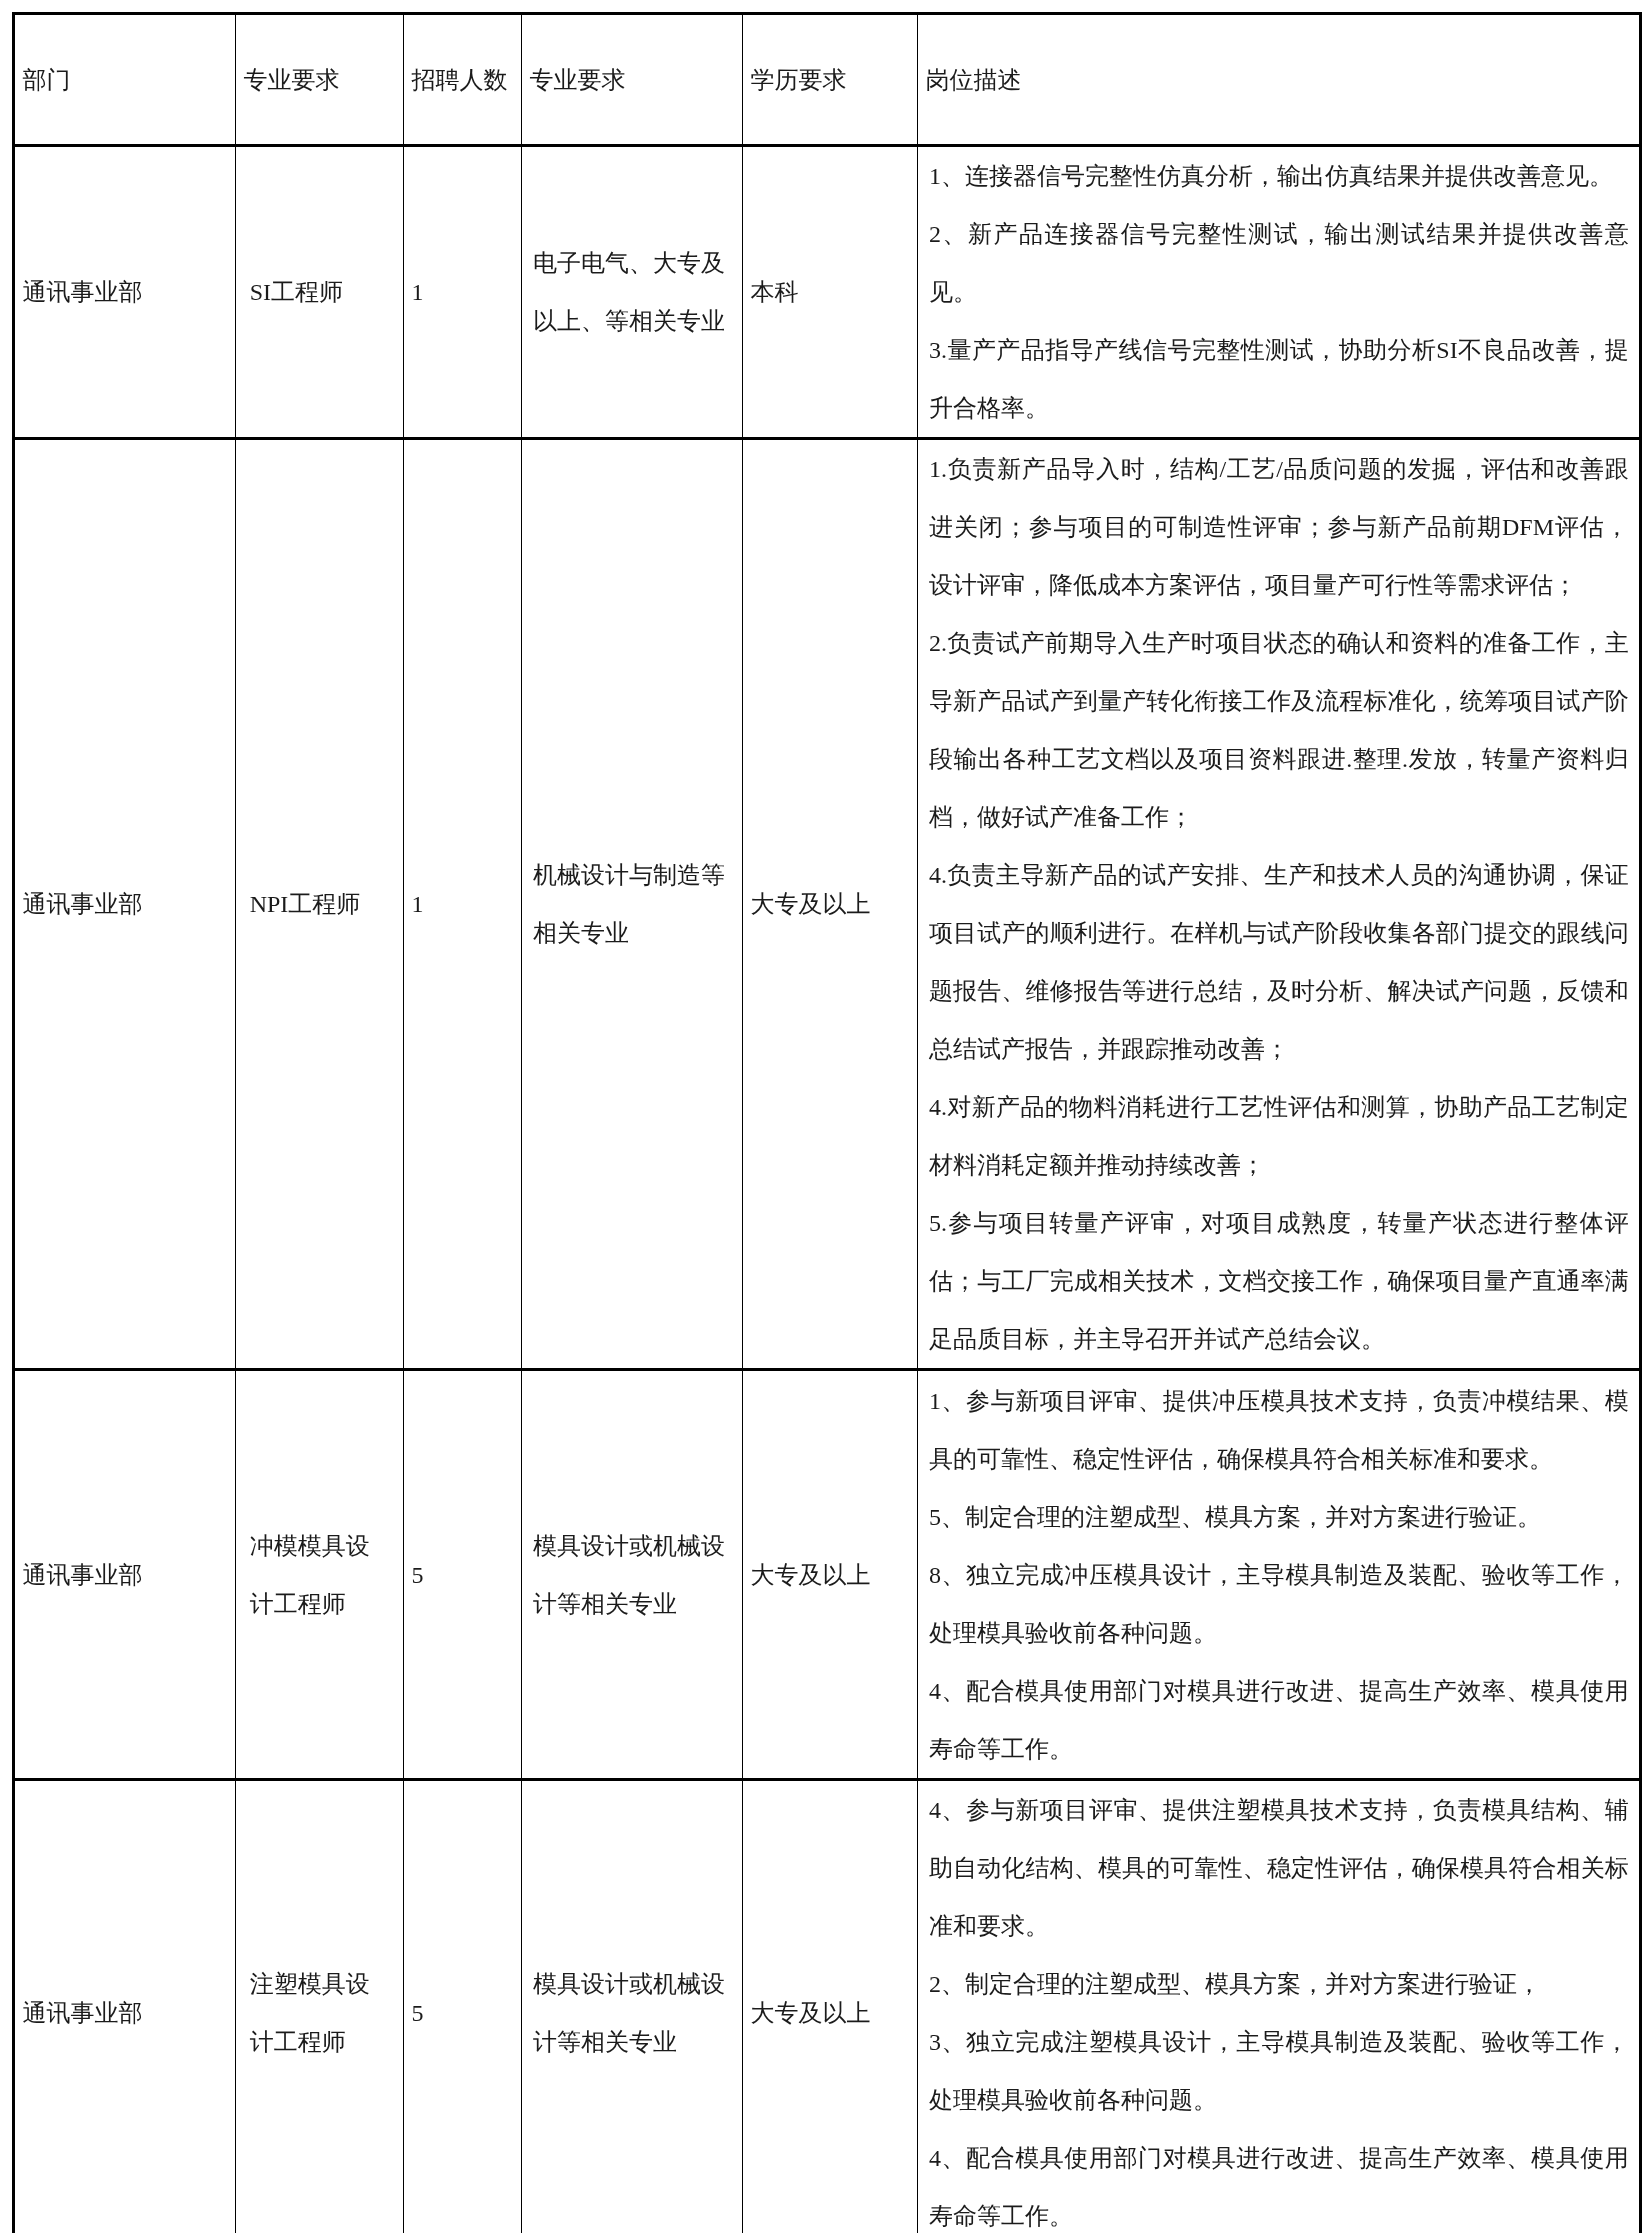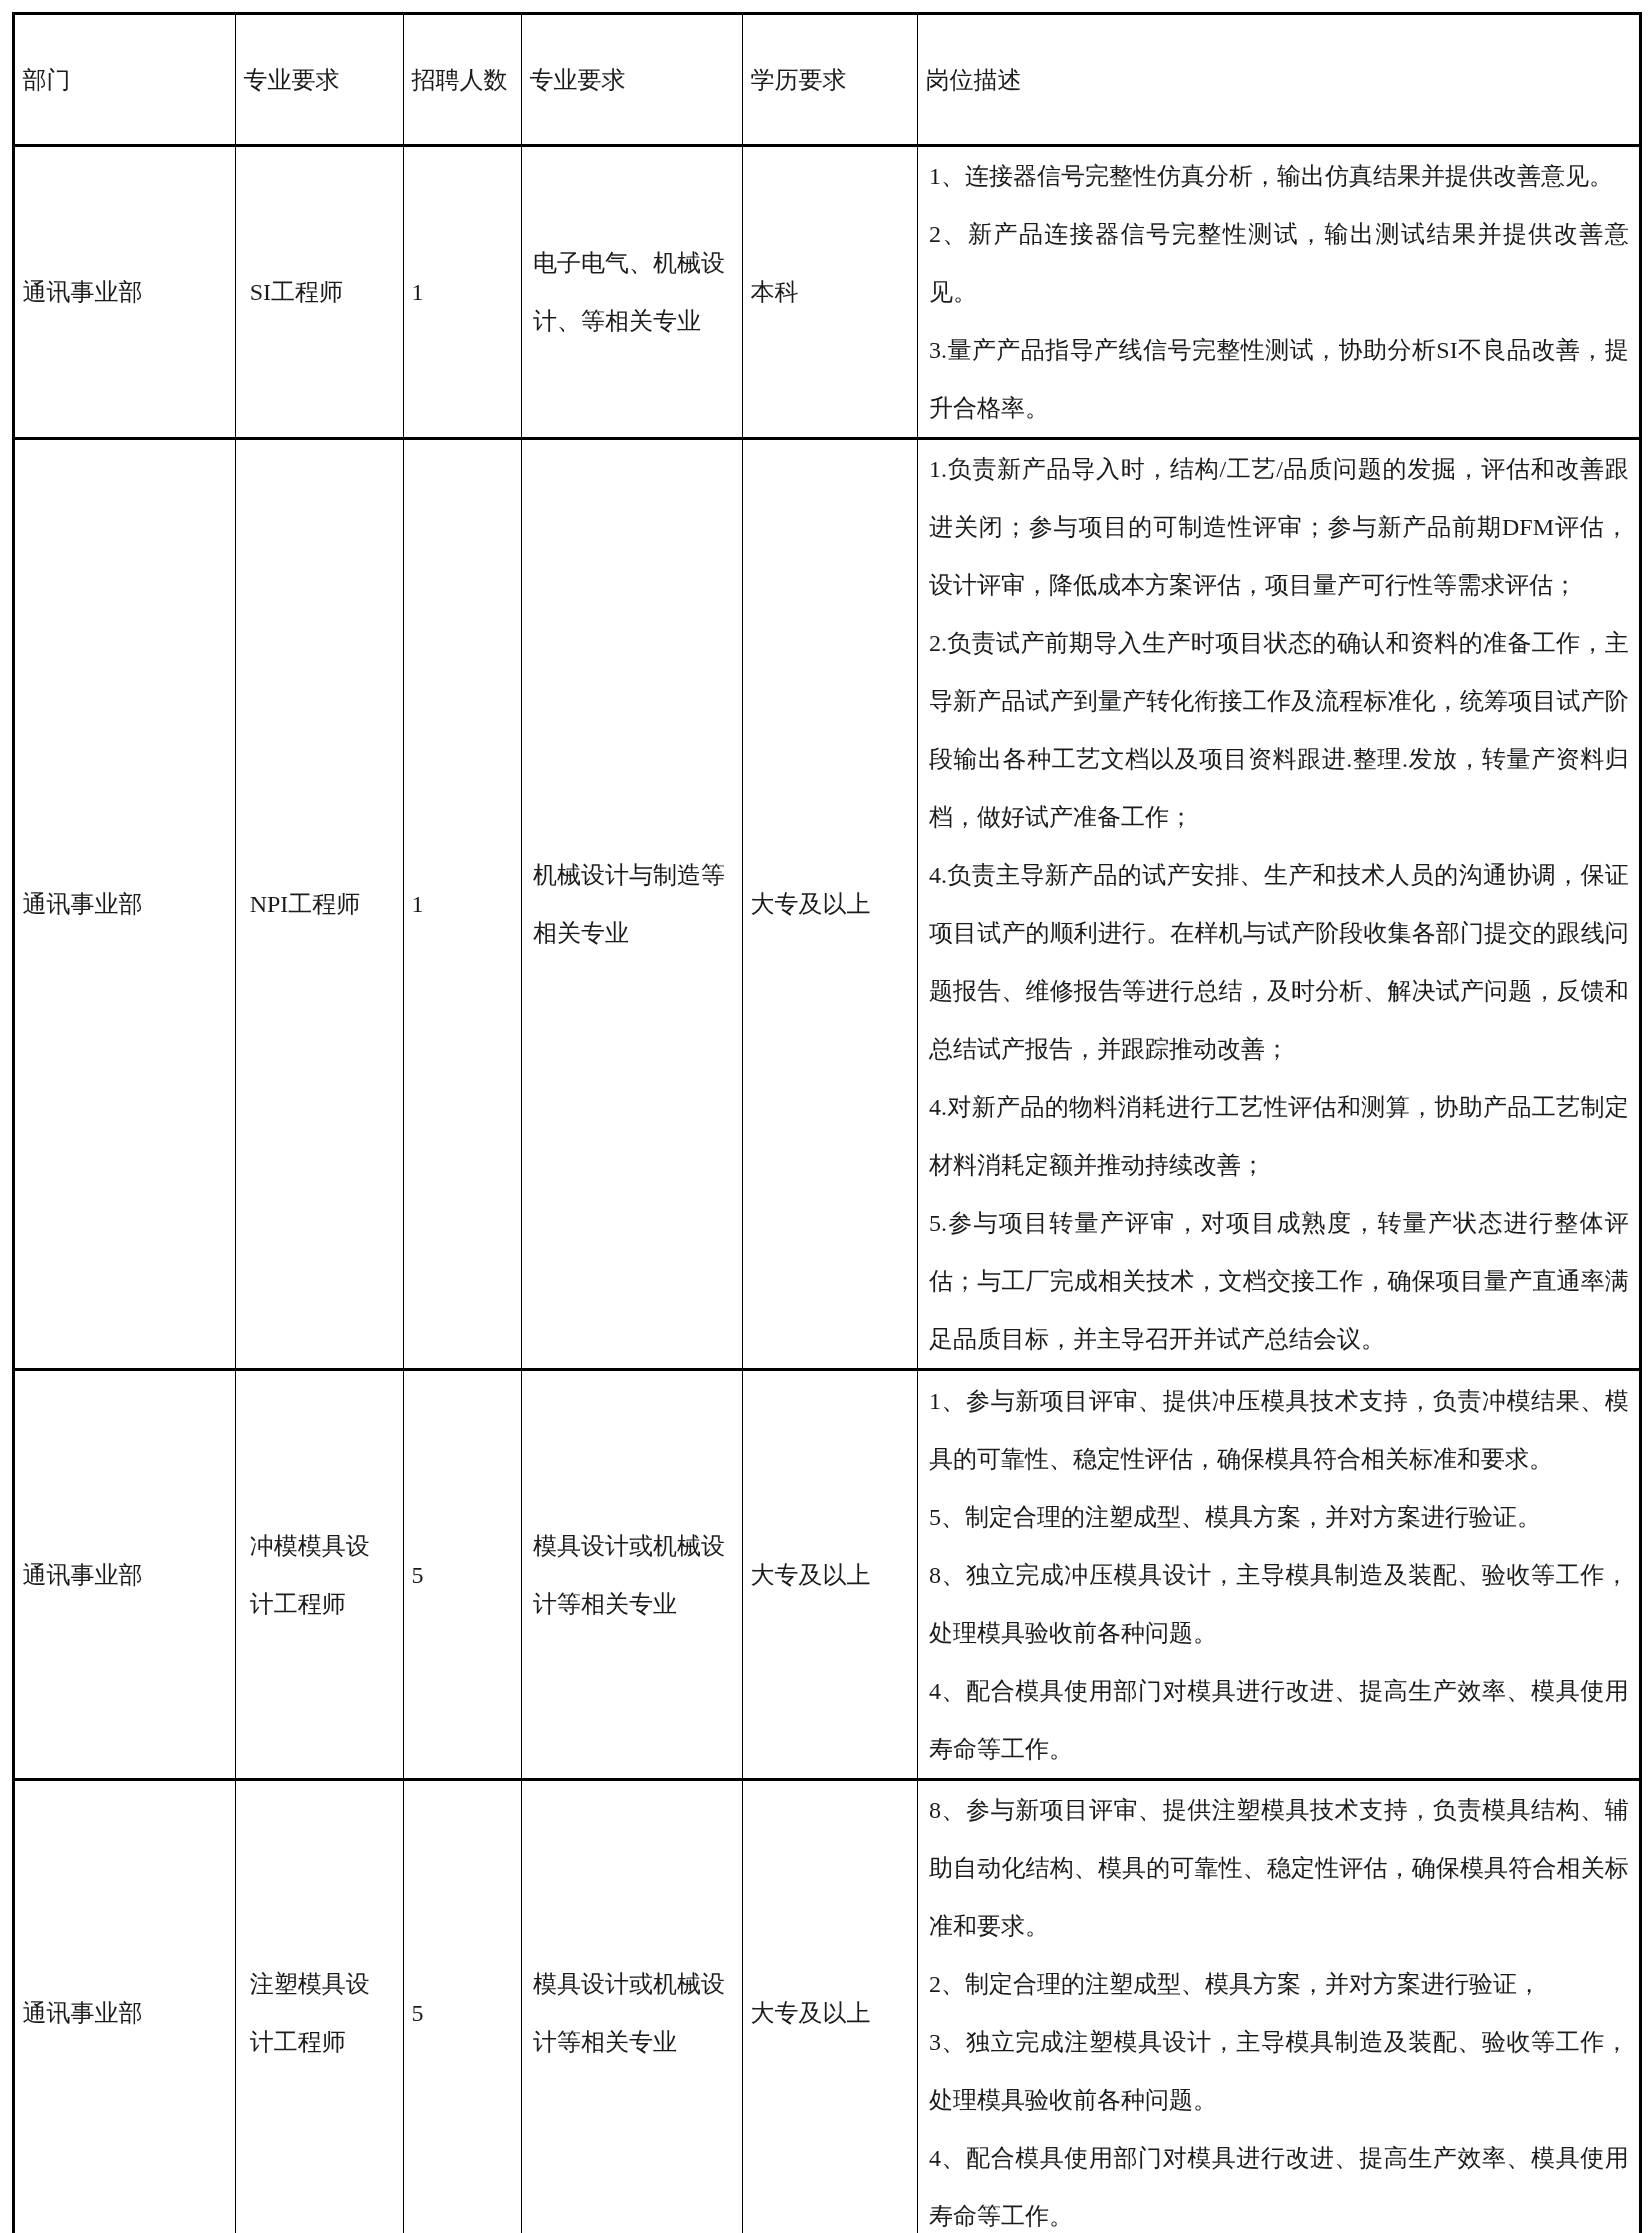--- a/index.html
+++ b/index.html
@@ -78,21 +78,21 @@
         <th>专业要求</th>
         <th>学历要求</th>
         <th>岗位描述</th>
       </tr>
     </thead>
     <tbody>
       <tr class="row-1">
         <td class="cell-department">通讯事业部</td>
         <td class="cell-position">SI工程师</td>
         <td class="cell-headcount">1</td>
-        <td class="cell-major">电子电气、机械设计、等相关专业</td>
+        <td class="cell-major">电子电气、大专及以上、等相关专业</td>
         <td class="cell-education">本科</td>
         <td class="cell-description">
           <p>1、连接器信号完整性仿真分析，输出仿真结果并提供改善意见。</p>
           <p>2、新产品连接器信号完整性测试，输出测试结果并提供改善意见。</p>
           <p>3.量产产品指导产线信号完整性测试，协助分析SI不良品改善，提升合格率。</p>
         </td>
       </tr>
       <tr class="row-2">
         <td class="cell-department">通讯事业部</td>
         <td class="cell-position">NPI工程师</td>
@@ -120,21 +120,21 @@
           <p>4、配合模具使用部门对模具进行改进、提高生产效率、模具使用寿命等工作。</p>
         </td>
       </tr>
       <tr class="row-4">
         <td class="cell-department">通讯事业部</td>
         <td class="cell-position">注塑模具设计工程师</td>
         <td class="cell-headcount">5</td>
         <td class="cell-major">模具设计或机械设计等相关专业</td>
         <td class="cell-education">大专及以上</td>
         <td class="cell-description">
-          <p>8、参与新项目评审、提供注塑模具技术支持，负责模具结构、辅助自动化结构、模具的可靠性、稳定性评估，确保模具符合相关标准和要求。</p>
+          <p>4、参与新项目评审、提供注塑模具技术支持，负责模具结构、辅助自动化结构、模具的可靠性、稳定性评估，确保模具符合相关标准和要求。</p>
           <p>2、制定合理的注塑成型、模具方案，并对方案进行验证，</p>
           <p>3、独立完成注塑模具设计，主导模具制造及装配、验收等工作，处理模具验收前各种问题。</p>
           <p>4、配合模具使用部门对模具进行改进、提高生产效率、模具使用寿命等工作。</p>
         </td>
       </tr>
     </tbody>
   </table>
 </div>
 
 

